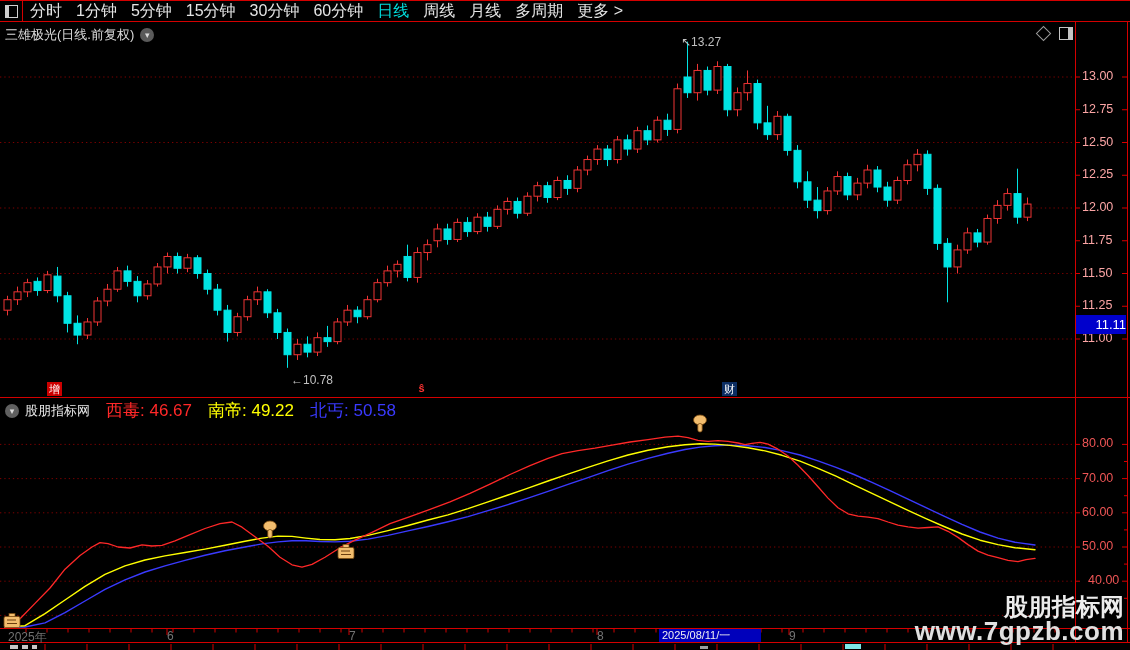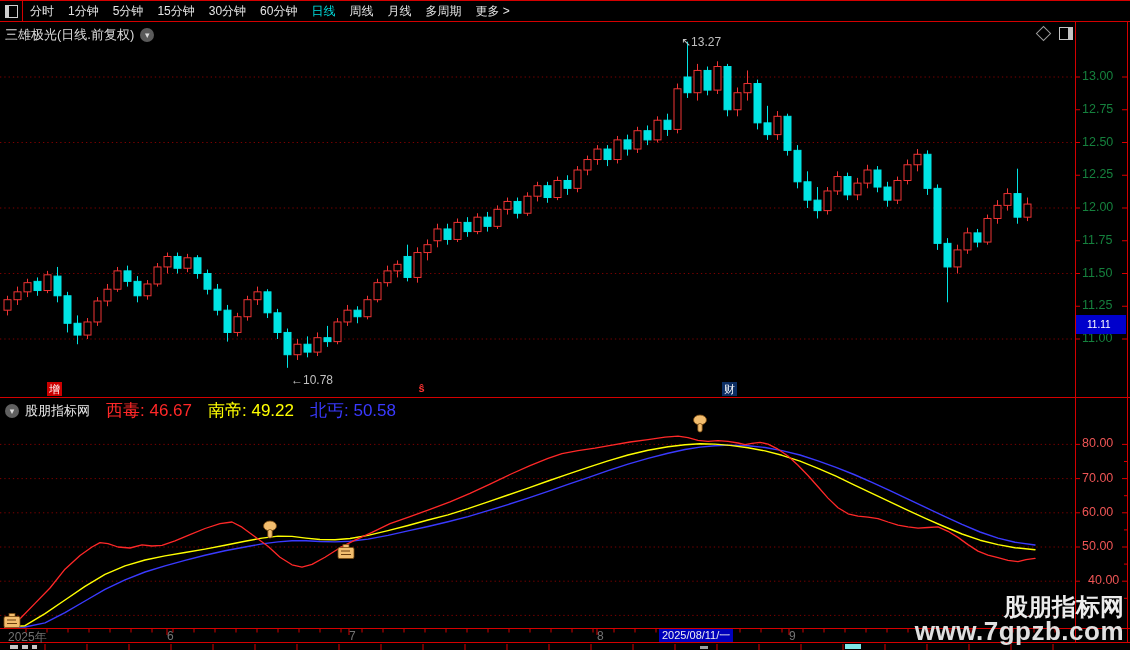--- a/index.html
+++ b/index.html
@@ -4,38 +4,38 @@
 <style>
   html,body{margin:0;padding:0;background:#000;}
   #app{position:relative;width:1130px;height:650px;background:#000;overflow:hidden;
        font-family:"Liberation Sans","DejaVu Sans",sans-serif;}
   
   #toolbar{position:absolute;top:0;left:0;width:1130px;height:22px;box-sizing:border-box;
            border-top:1px solid #d40000;border-bottom:1px solid #d40000;display:flex;align-items:stretch;background:#000;z-index:5;}
   #win-icon-cell{width:22px;border-right:1px solid #d40000;display:flex;align-items:center;justify-content:center;}
   .win-glyph{width:11px;height:11px;border:1px solid #cfcfcf;position:relative;}
   .win-glyph:before{content:"";position:absolute;left:0;top:0;width:3px;height:100%;background:#cfcfcf;}
-  .tf-item{color:#e4e4e4;font-size:12px;display:flex;align-items:center;padding:0 7px;white-space:nowrap;}
+  .tf-item{color:#e4e4e4;font-size:16px;display:flex;align-items:center;padding:0 7px;white-space:nowrap;}
   .tf-item.active{color:#00dede;}
   #tb-spacer{flex:1;}
   .tb-btn{color:#e4e4e4;font-size:12px;display:flex;align-items:center;padding:0 9px;
           border-left:1px solid #d40000;white-space:nowrap;}
   
   #title-row{position:absolute;top:26px;left:5px;display:flex;align-items:center;z-index:4;}
   #title-text{color:#dcdcdc;font-size:13px;}
   .circle-chev{width:14px;height:14px;border-radius:50%;background:#5a5a5a;color:#ddd;font-size:9px;
                display:flex;align-items:center;justify-content:center;margin-left:6px;}
   #tr-icons{position:absolute;top:27px;left:1038px;display:flex;align-items:center;z-index:4;}
   .diamond{width:9px;height:9px;border:1px solid #9a9a9a;transform:rotate(45deg);}
   .panel-glyph{width:12px;height:11px;border:1px solid #c4c4c4;position:relative;margin-left:10px;}
   .panel-glyph:before{content:"";position:absolute;right:0;top:0;width:4px;height:100%;background:#c4c4c4;}
   
-  .plabel{position:absolute;left:1082px;color:#15803d;font-size:12.5px;z-index:3;}
+  .plabel{position:absolute;left:1082px;color:#fca5a5;font-size:12.5px;z-index:3;}
   #price-marker{position:absolute;left:1076px;width:50px;height:19px;background:#0000cc;color:#fff;
-                font-size:10px;line-height:19px;padding-left:11px;box-sizing:border-box;z-index:4;}
+                font-size:13px;line-height:19px;padding-left:11px;box-sizing:border-box;z-index:4;text-align:right;}
   .ilabel{position:absolute;left:1082px;color:#ee5555;font-size:12.5px;z-index:3;}
   
   .anno{position:absolute;color:#c0c0c0;font-size:12px;z-index:3;white-space:nowrap;}
   .sign{position:absolute;width:15px;height:14px;font-size:11px;line-height:14px;text-align:center;z-index:3;}
   .sign.red-badge{background:#cc0000;color:#fff;}
   .sign.blue-badge{background:#0b2d62;color:#fff;}
   .sign.red-text{color:#ff3333;background:none;font-weight:bold;}
   
   #ind-row{position:absolute;top:399px;left:5px;display:flex;align-items:center;z-index:3;}
   #ind-source{color:#e8e8e8;font-size:13px;margin-left:6px;}
@@ -484,19 +484,19 @@
       <span class="ilabel" style="top: 573.2px; margin-left: 6px;">40.00</span>
     </div>
 
   <div id="time-labels">
       <span class="tlabel" style="left: 8px;">2025年</span>
       <span class="tlabel" style="left: 167px;">6</span>
       <span class="tlabel" style="left: 349px;">7</span>
       <span class="tlabel" style="left: 597px;">8</span>
       <span class="tlabel" style="left: 789px;">9</span>
     </div>
-  <div id="date-box" style="left: 659px; width: 74px;">2025/08/11/一</div>
+  <div id="date-box" style="left: 659px; width: 102px;">2025/08/11/一</div>
 
   <div id="watermark">
     <div id="wm1">股朋指标网</div>
     <div id="wm2">www.7gpzb.com</div>
   </div>
 </div>
 
 </body></html>

